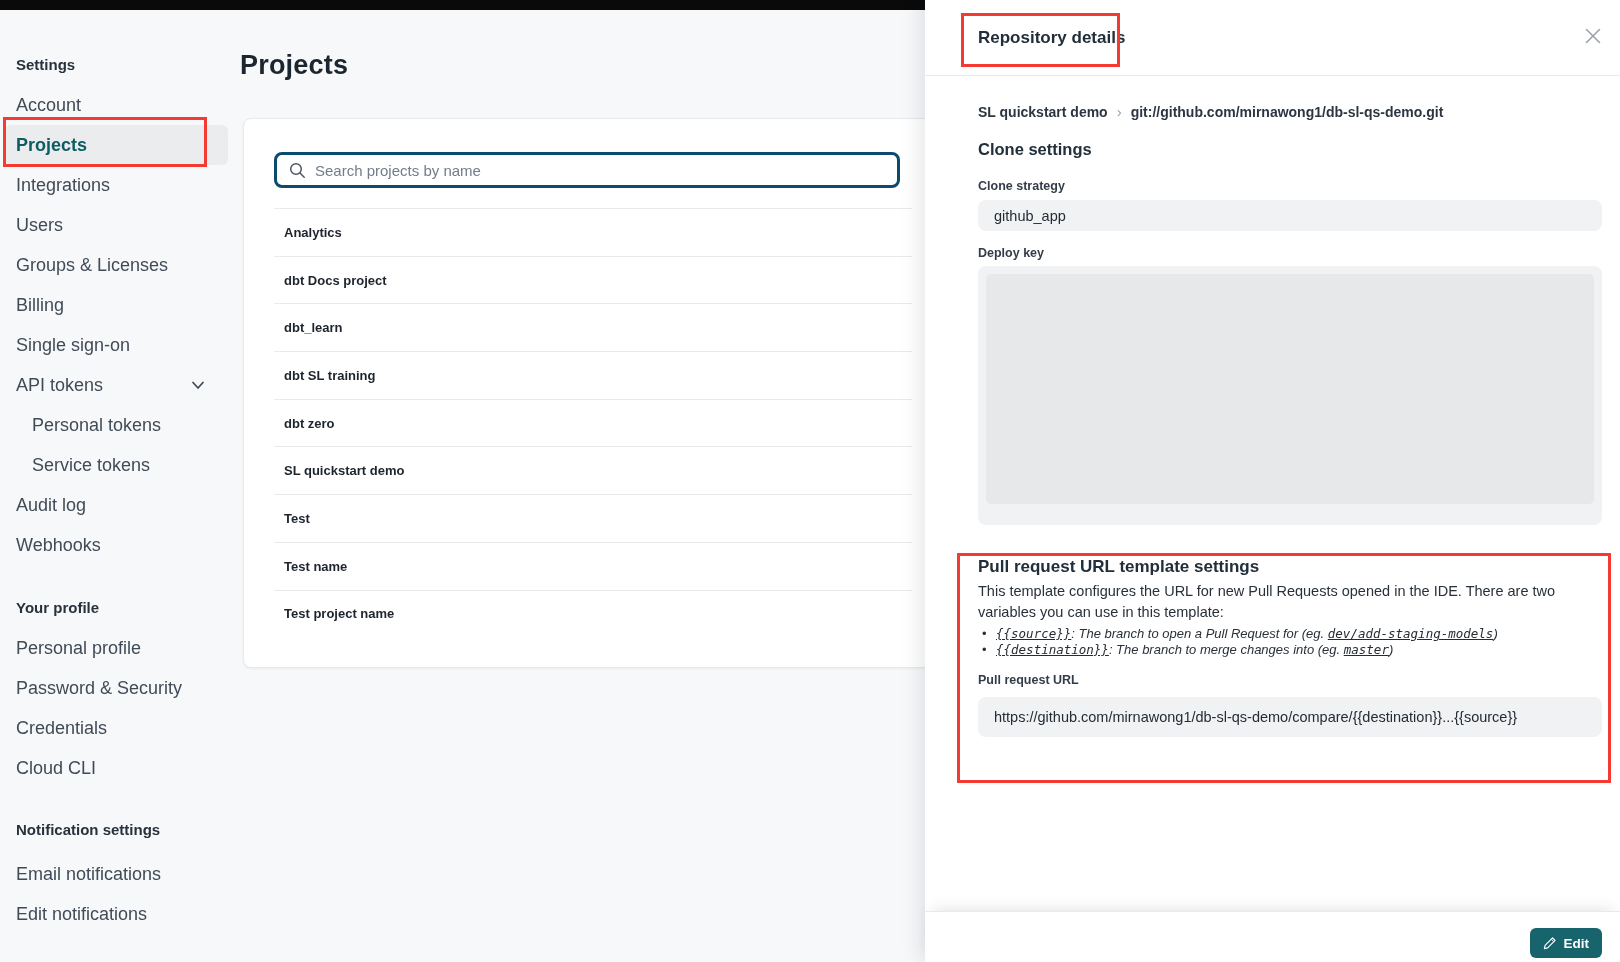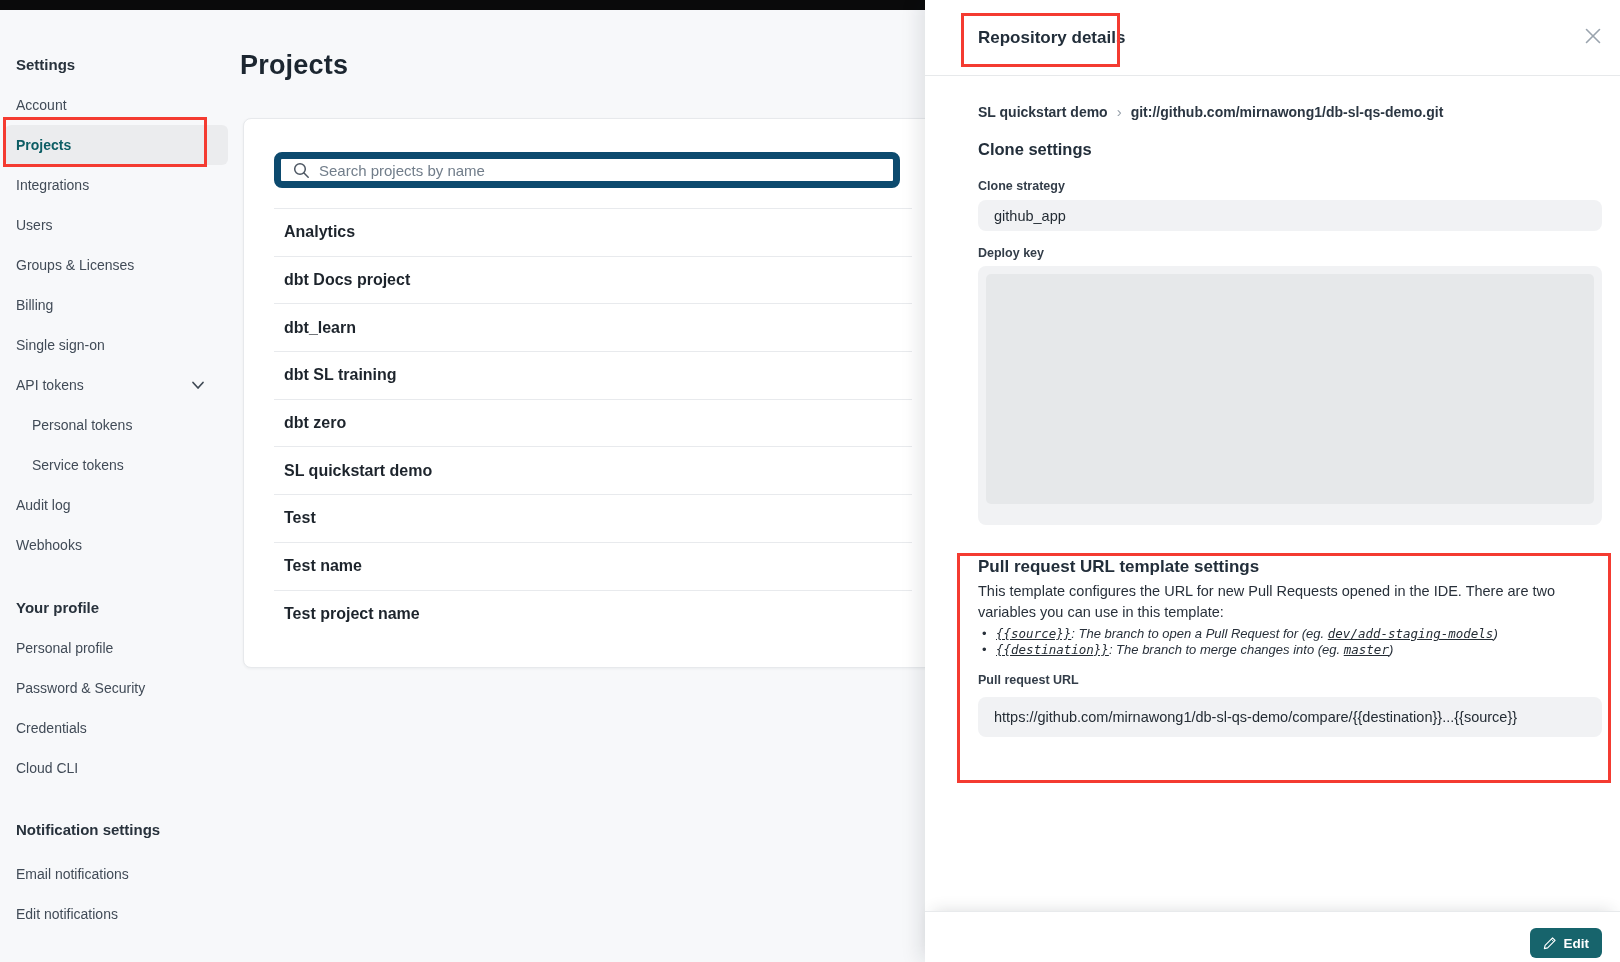--- a/index.html
+++ b/index.html
@@ -14,49 +14,49 @@
     background:#f7f8fa;
     color:#2b333d;
     position:relative;
   }
   
   .topbar{position:absolute;left:0;top:0;width:925px;height:10px;background:#0a0a0b;}
 
   
   .sidebar{position:absolute;left:0;top:10px;width:243px;padding-top:45px;}
   .side-heading{height:20px;line-height:20px;padding-left:16px;font-size:15px;font-weight:700;color:#28323c;margin-bottom:10px;}
-  .side-item{height:40px;line-height:40px;padding-left:16px;font-size:14px;color:#414b57;cursor:pointer;position:relative;}
+  .side-item{height:40px;line-height:40px;padding-left:16px;font-size:18px;color:#414b57;cursor:pointer;position:relative;}
   .side-item.sub{padding-left:32px;}
   .side-item.active{background:#ebecee;border-radius:6px;margin-left:5px;margin-right:15px;padding-left:11px;color:var(--teal-text,#0c5d64);font-weight:700;}
   .side-gap-profile{height:33px;}
   .side-gap-notif{height:32px;}
   .side-heading.tight-mb{margin-bottom:14px;}
   .chev{position:absolute;right:38px;top:14px;}
 
   
   .page-title{position:absolute;left:240px;top:50px;font-size:27px;font-weight:700;color:#1c2630;letter-spacing:.2px;}
   .card{
     position:absolute;left:243px;top:118px;width:700px;height:550px;
     background:#fff;border:1px solid #e7e9ec;border-radius:8px;
     box-shadow:0 1px 3px rgba(20,30,40,.05);
     padding:33px 30px 0 30px;
   }
   .search-box{
-    width:626px;height:36px;border:7px solid #0c4a6e;border-radius:8px;background:#fff;
+    width:626px;height:36px;border:3px solid #0c4a6e;border-radius:8px;background:#fff;
     display:flex;align-items:center;padding:0 12px;gap:9px;
   }
   .search-box input{
     border:none;outline:none;flex:1;font-family:"Liberation Sans",sans-serif;
     font-size:15px;color:#28313c;background:transparent;
   }
   .search-box input::placeholder{color:#717d8a;}
   .proj-list{margin-top:20px;}
   .proj-row{
     height:47.7px;border-top:1px solid #e8eaed;display:flex;align-items:center;
-    padding-left:10px;font-size:16px;font-weight:700;color:#1d242c;cursor:pointer;
+    padding-left:10px;font-size:13px;font-weight:700;color:#1d242c;cursor:pointer;
   }
 
   
   .panel{
     position:absolute;left:925px;top:0;width:695px;height:962px;background:#fff;
     box-shadow:-6px 0 18px rgba(20,30,40,.10);
   }
   .panel-header{height:76px;border-bottom:1px solid #e7e9eb;position:relative;}
   .panel-title{position:absolute;left:53px;top:28px;font-size:17px;font-weight:700;color:#222e3a;}
   .close-btn{position:absolute;top:24px;right:13px;width:24px;height:24px;border:none;background:transparent;cursor:pointer;padding:0;}

